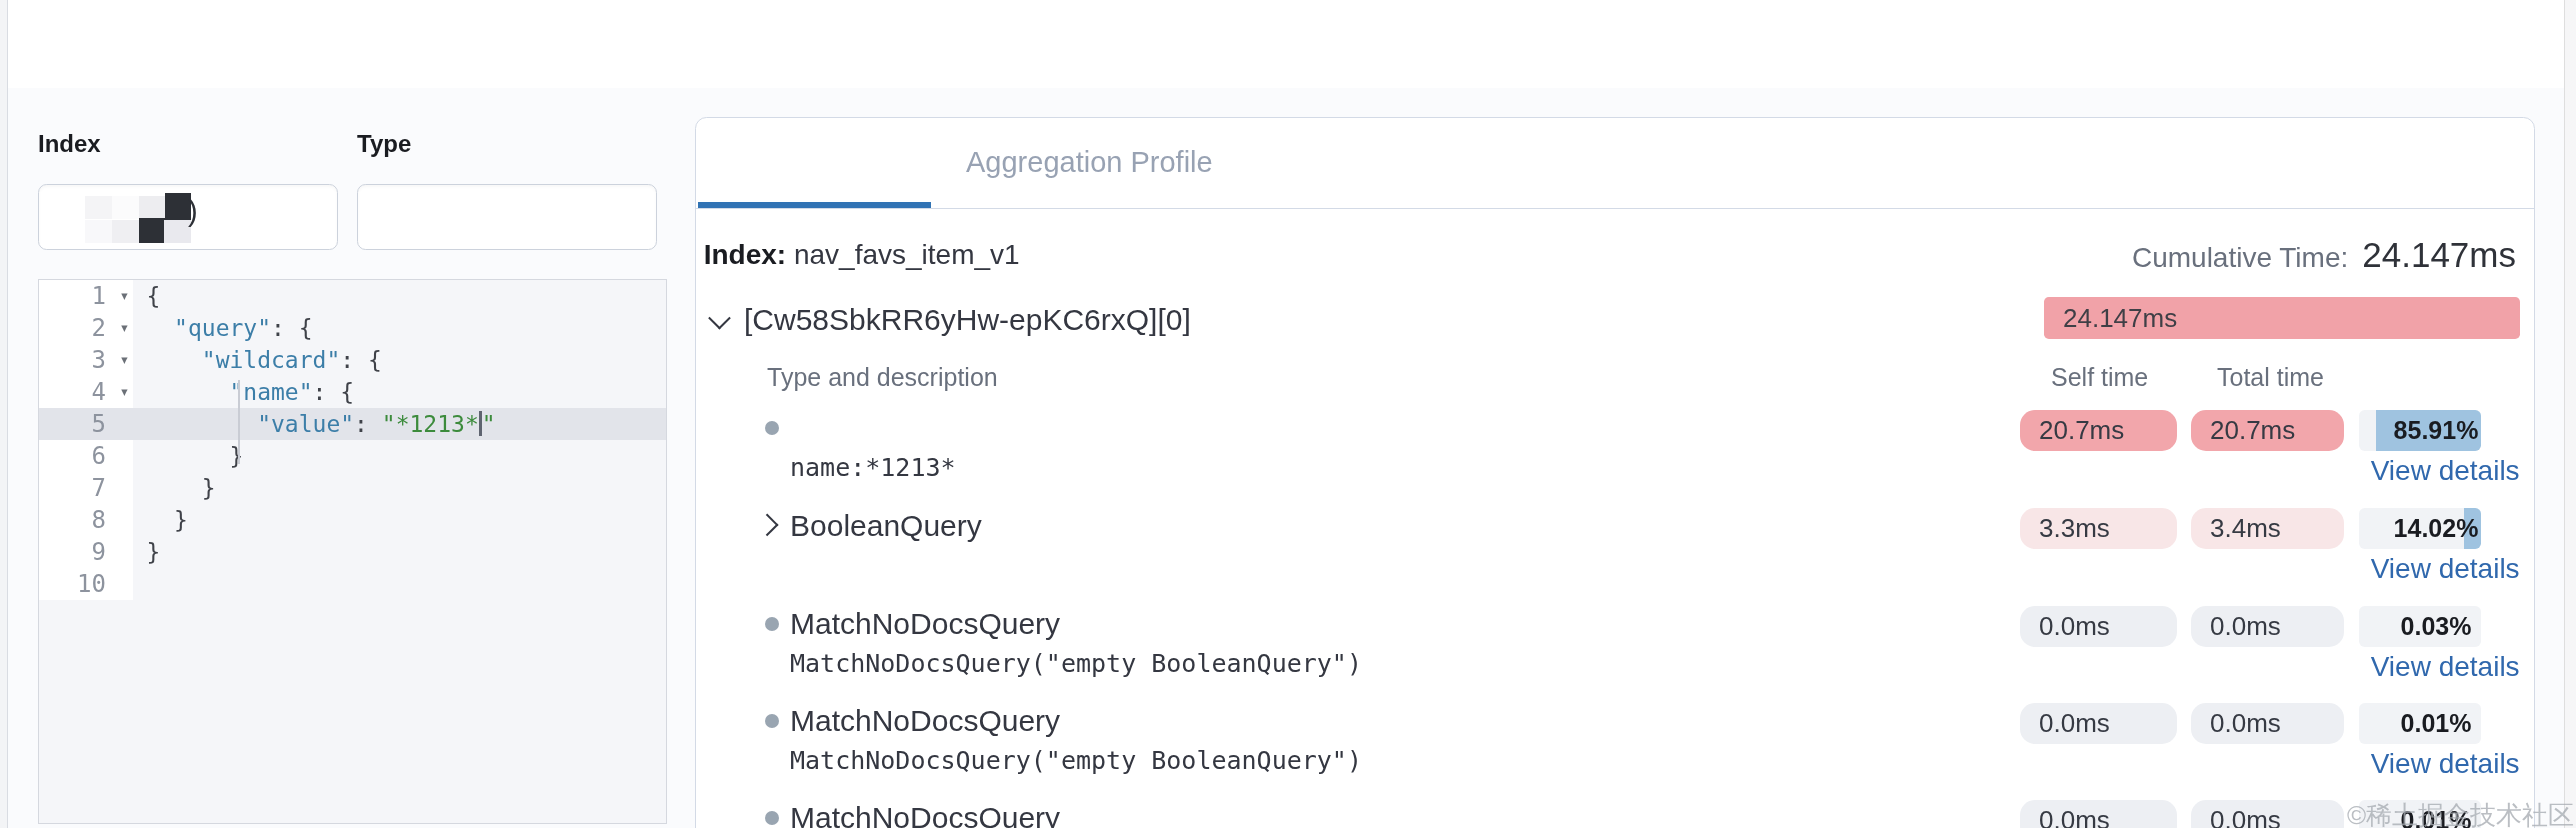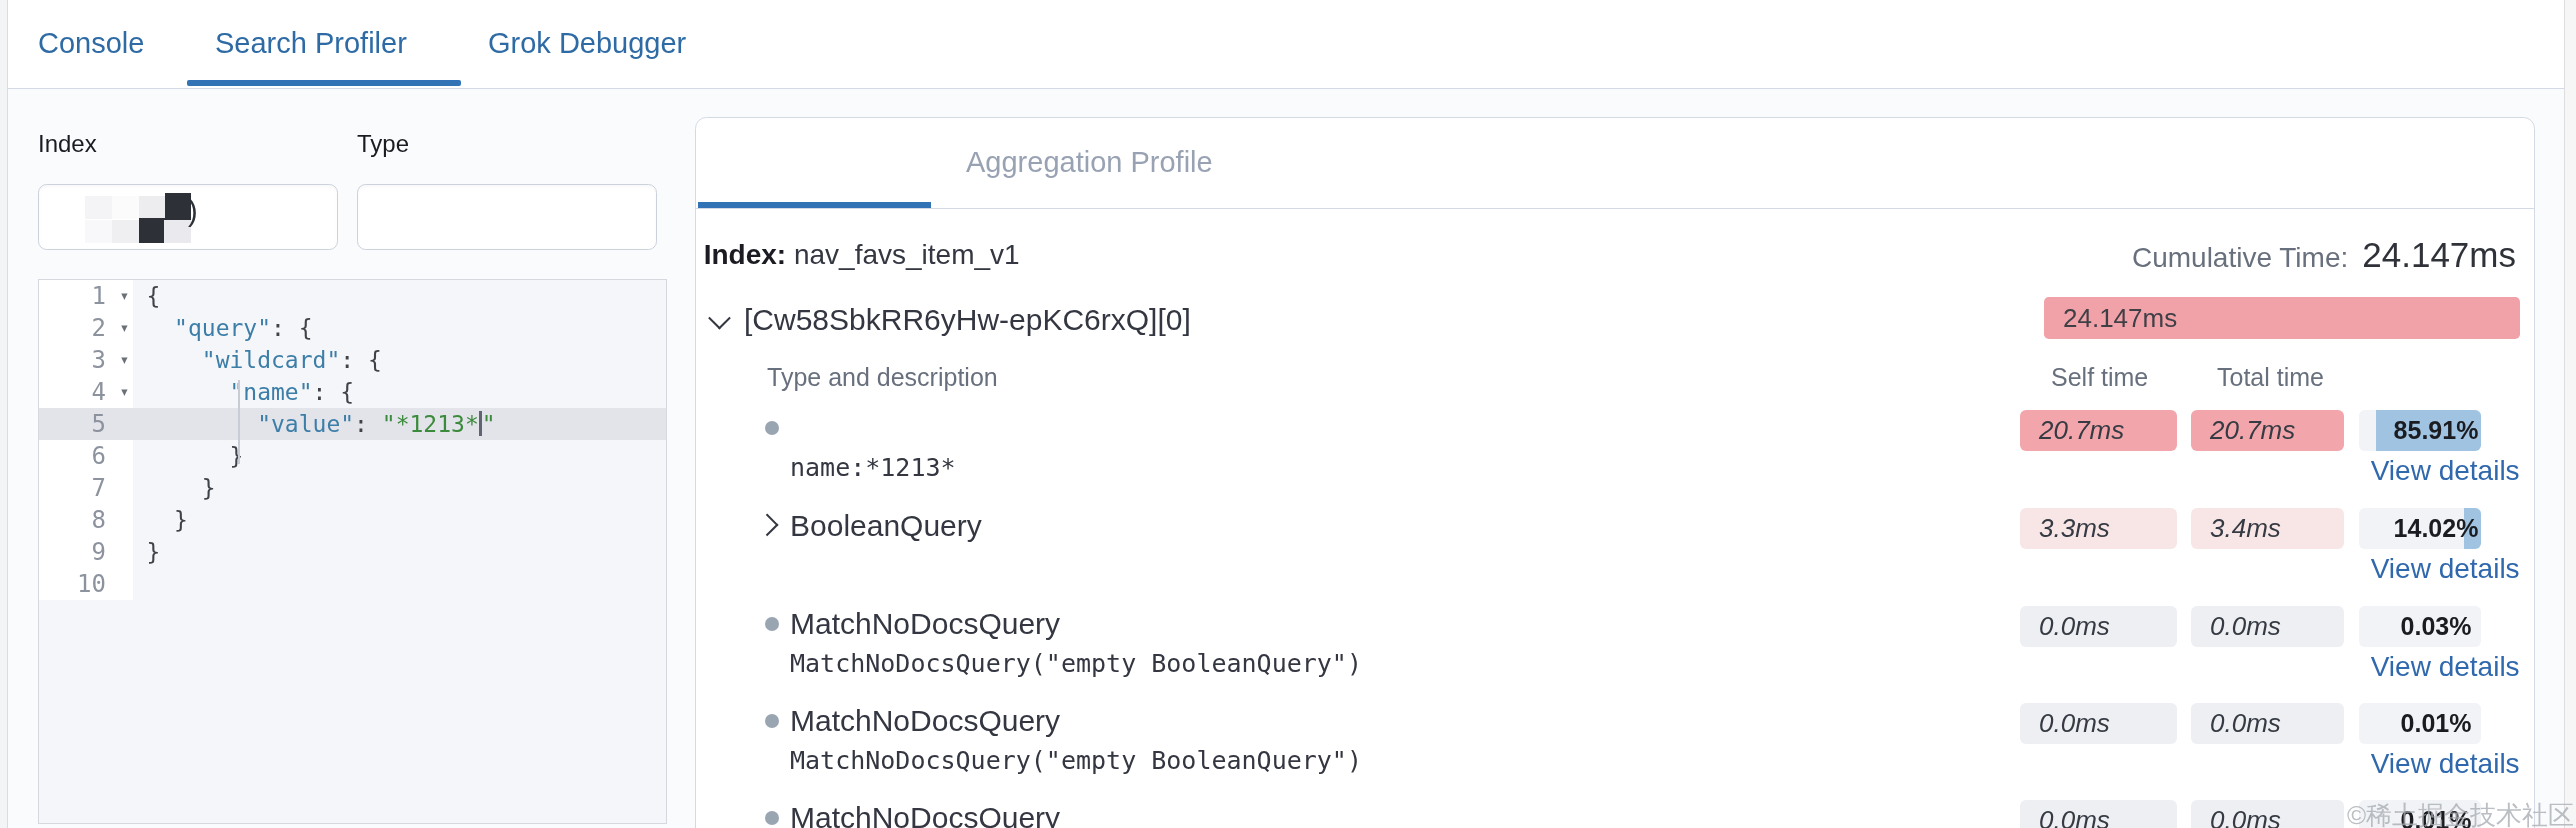--- a/index.html
+++ b/index.html
@@ -9,21 +9,21 @@
   .topnav{position:absolute;left:0;top:0;width:2576px;height:88px;background:#fff;
           border-bottom:1.9px solid #d3dae6;z-index:5;}
   .topnav .tab{position:absolute;top:0;height:86px;line-height:86px;font-size:29px;
                font-weight:500;color:#2e6ba5;cursor:pointer;}
   .topnav .underline{position:absolute;left:187px;top:80px;width:274px;height:5.7px;
                background:#3173b4;border-radius:1.9px;}
   
   .below{position:absolute;left:0;top:88px;width:2576px;height:741px;background:#fafbfd;}
   .left-edge{position:absolute;left:0;top:0;width:6.7px;height:829px;background:#f3f4f6;
              border-right:1.9px solid #d9dce2;z-index:6;}
-  .field-label{position:absolute;font-size:24px;font-weight:400;color:#1a1c21;}
+  .field-label{position:absolute;font-size:24px;font-weight:700;color:#1a1c21;}
   .input-box{position:absolute;width:300px;height:66px;background:#fff;border:1.9px solid #ccd2dc;
              border-radius:8.6px;box-sizing:border-box;box-shadow:inset 0 1.9px 2.9px rgba(0,0,0,0.03);}
   .mosaic{position:absolute;left:46px;top:7.7px;width:107px;height:50px;}
   .mosaic i{position:absolute;display:block;}
   .tailchar{position:absolute;left:149px;top:9.6px;font-size:29px;color:#2d3036;}
   
   .editor{position:absolute;left:38px;top:279px;width:629px;height:545px;background:#f5f6f9;
           border:1.9px solid #d5d8df;box-sizing:border-box;font-family:"DejaVu Sans Mono","Liberation Mono",monospace;}
   .ed-line{position:relative;height:32px;line-height:32px;white-space:pre;display:flex;}
   .ed-line.active{background:#e2e4ea;}
@@ -61,48 +61,42 @@
   .col-type{position:absolute;left:53px;margin-left:18px;}
   .col-self{position:absolute;left:1355px;}
   .col-total{position:absolute;left:1521px;}
   
   .prow{position:absolute;left:0;width:100%;height:98px;}
   .row-dot{position:absolute;left:69px;top:17px;width:14.4px;height:14.4px;border-radius:50%;background:#99a5b1;}
   .row-chev{position:absolute;left:63px;top:15.3px;}
   .row-title{position:absolute;left:94px;top:1.9px;font-size:30px;line-height:44px;color:#343741;}
   .row-desc{position:absolute;left:94px;top:46px;font-size:25px;line-height:36px;color:#343741;
             font-family:"DejaVu Sans Mono","Liberation Mono",monospace;white-space:pre;}
-  .badge{position:absolute;top:5.7px;height:41px;border-radius:6px;font-size:26px;line-height:41px;
-         padding-left:19px;box-sizing:border-box;color:#363a43;font-style:italic;}
+  .badge{position:absolute;top:5.7px;height:41px;border-radius:15px;font-size:26px;line-height:41px;
+         padding-left:19px;box-sizing:border-box;color:#363a43;}
   .badge.self{left:1324px;width:157px;}
   .badge.total{left:1495px;width:153px;}
   .badge.heat-high{background:#f2a6ab;}
   .badge.heat-low{background:#f8e6e7;}
   .badge.heat-none{background:#edeff3;}
   .pctbadge{position:absolute;left:1663px;top:5.7px;width:122px;height:41px;border-radius:5.7px;
             background:#f1f3f6;font-size:25px;line-height:41px;font-weight:600;color:#1a1c21;
             text-align:center;box-sizing:border-box;padding-left:32px;}
   .viewdetails{position:absolute;right:14.4px;top:48px;font-size:28px;line-height:38px;color:#3068ad;cursor:pointer;}
   
   .watermark{position:absolute;right:1.9px;top:798px;font-size:26px;color:#a8adb3;opacity:.78;z-index:20;
              font-family:"Liberation Sans",sans-serif;}
   .scroll-track{position:absolute;right:0;top:0;width:11.5px;height:829px;background:#f6f6f7;
                 border-left:1px solid #dedede;z-index:15;}
 </style>
 </head>
 <body>
 
 <div class="page">
 
-  <div class="topnav">
-    <div class="tab" style="left:38px;">Console</div>
-    <div class="tab" style="left:215px;">Search Profiler</div>
-    <div class="tab" style="left:488px;">Grok Debugger</div>
-    <div class="underline"></div>
-  </div>
 
   <div class="below"></div>
   <div class="left-edge"></div>
 
   <div class="field-label" style="left:38px;top:130px;">Index</div>
   <div class="field-label" style="left:357px;top:130px;">Type</div>
 
   <div class="input-box" style="left:38px;top:184px;">
     <div class="mosaic">
       <i style="left:0;top:3.8px;width:27px;height:23px;background:#f4f4f6;"></i>

